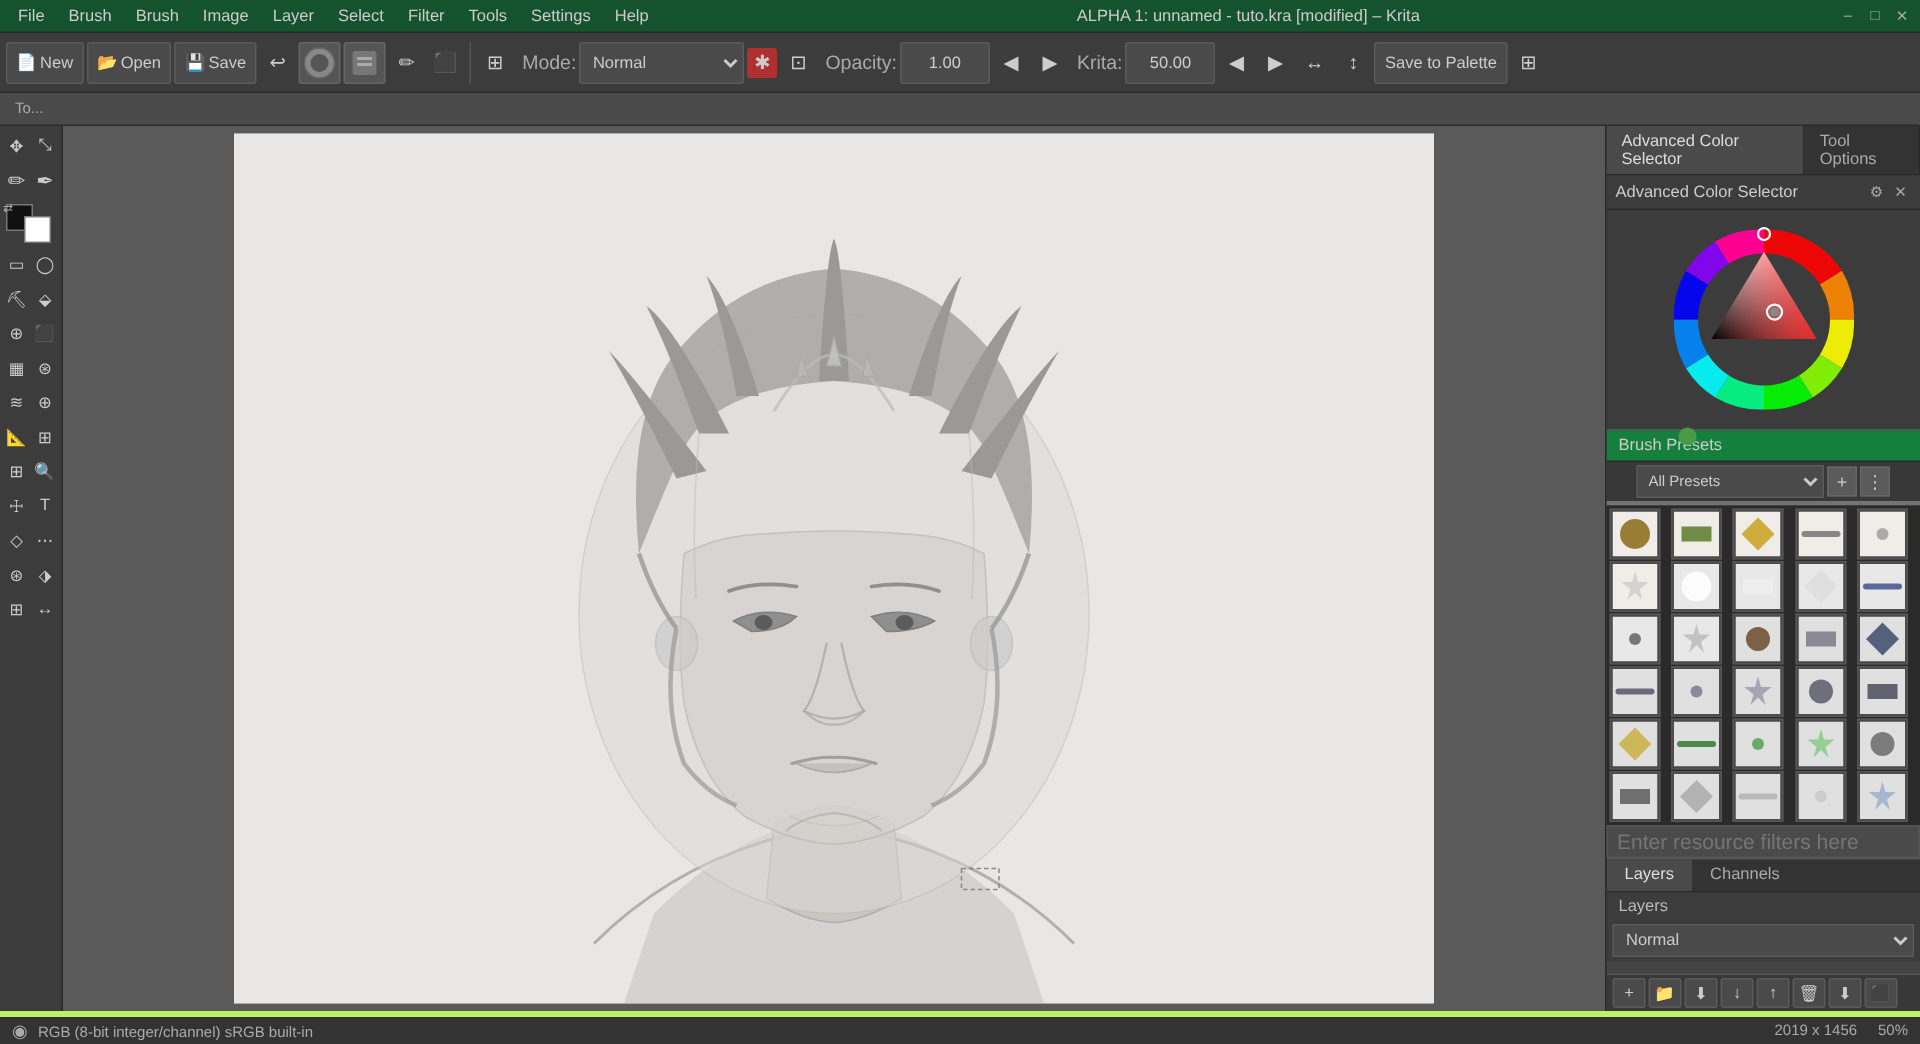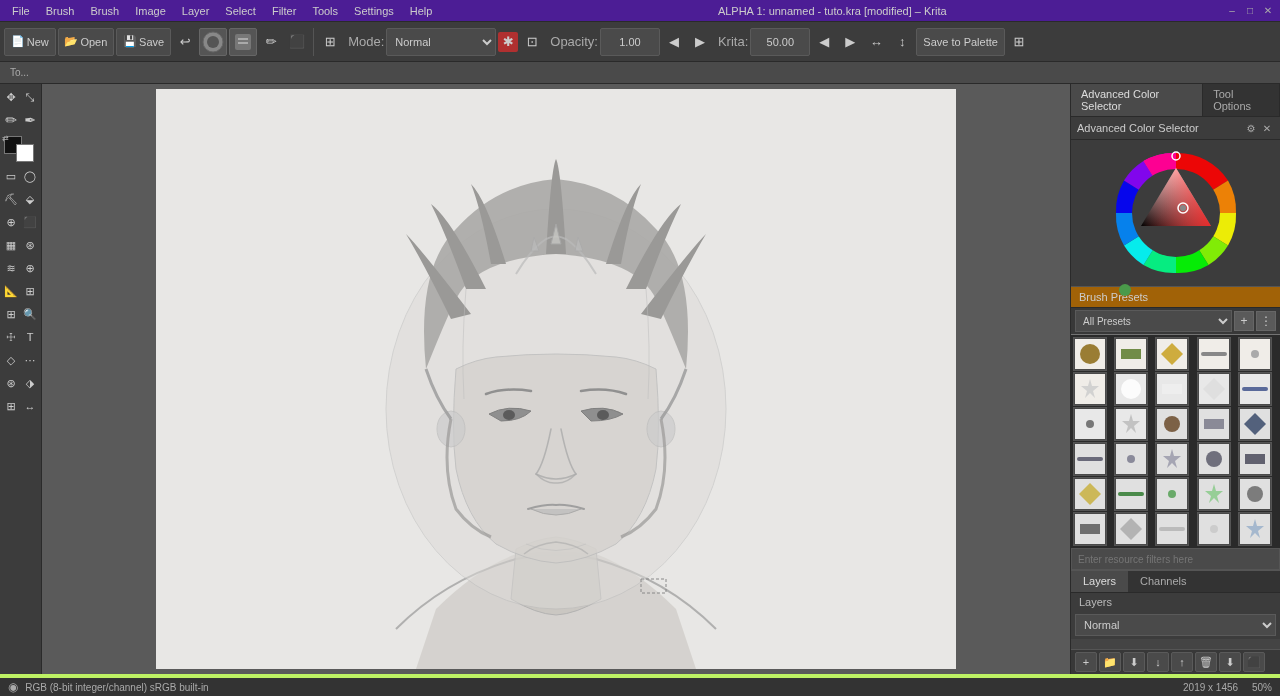--- a/index.html
+++ b/index.html
@@ -1,19 +1,19 @@
 <!DOCTYPE html>
 <html><head>
   <meta charset="utf-8">
   <style>
     * { box-sizing: border-box; margin: 0; padding: 0; }
     body { font-family: 'Segoe UI', Arial, sans-serif; font-size: 11px; background: #4a4a4a; color: #ddd; width: 1280px; height: 696px; overflow: hidden; display: flex; flex-direction: column; }
 
     
-    #menubar { background: #4c1d95; display: flex; align-items: center; padding: 2px 4px; height: 22px; border-bottom: 1px solid #2a2a2a; }
+    #menubar { background: #14532d; display: flex; align-items: center; padding: 2px 4px; height: 22px; border-bottom: 1px solid #2a2a2a; }
     #menubar .title { flex: 1; text-align: center; font-size: 11px; color: #ccc; }
     #menubar .menu-items { display: flex; gap: 0; }
     .menu-item { padding: 2px 8px; cursor: pointer; color: #ccc; font-size: 11px; }
     .win-controls { display: flex; gap: 2px; }
     .win-btn { width: 16px; height: 16px; display: flex; align-items: center; justify-content: center; font-size: 10px; cursor: pointer; color: #aaa; }
 
     
     #toolbar { background: #3c3c3c; display: flex; align-items: center; padding: 2px 4px; height: 40px; border-bottom: 1px solid #2a2a2a; gap: 2px; flex-wrap: nowrap; }
     .tb-btn { background: #4a4a4a; border: 1px solid #5a5a5a; border-radius: 2px; padding: 2px 6px; cursor: pointer; color: #ccc; font-size: 11px; display: flex; align-items: center; gap: 2px; height: 28px; }
     .tb-sep { width: 1px; height: 28px; background: #555; margin: 0 2px; }
@@ -49,30 +49,30 @@
     
     .color-selector-header { display: flex; align-items: center; justify-content: space-between; padding: 4px 6px; background: #3c3c3c; border-bottom: 1px solid #2a2a2a; }
     .color-selector-title { font-size: 11px; color: #ccc; }
     .color-wheel-container { display: flex; justify-content: center; padding: 8px; }
 
     
     .color-wheel-wrapper { position: relative; width: 130px; height: 130px; }
 
     .green-dot { width: 12px; height: 12px; border-radius: 50%; background: #4a9a4a; margin: 4px 8px; }
 
-    .brush-presets-header { font-size: 11px; color: #ccc; padding: 4px 8px; background: #a16207; border-bottom: 1px solid #2a2a2a; border-top: 1px solid #555; }
-
-    .presets-toolbar { display: flex; align-items: center; justify-content: center; padding: 2px 4px; background: #383838; border-bottom: 1px solid #737373; }
+    .brush-presets-header { font-size: 11px; color: #ccc; padding: 4px 8px; background: #15803d; border-bottom: 1px solid #2a2a2a; border-top: 1px solid #555; }
+
+    .presets-toolbar { display: flex; align-items: center; justify-content: center; padding: 2px 20px; background: #383838; border-bottom: 3px solid #737373; }
     .presets-select { background: #4a4a4a; border: 1px solid #5a5a5a; color: #ccc; font-size: 10px; padding: 1px 3px; flex: 1; height: 22px; }
     .presets-btn { width: 20px; height: 20px; display: flex; align-items: center; justify-content: center; background: #5a5a5a; border: 1px solid #666; cursor: pointer; color: #ccc; font-size: 12px; margin-left: 2px; }
 
     .presets-grid { display: grid; grid-template-columns: repeat(5, 1fr); gap: 1px; padding: 2px; background: #2a2a2a; overflow-y: auto; }
     .preset-item { width: 34px; height: 34px; background: #4a4a4a; border: 1px solid #555; display: flex; align-items: center; justify-content: center; cursor: pointer; overflow: hidden; }
 
-    .presets-filter { background: #4a4a4a; border: 1px solid #555; color: #888; font-size: 10px; padding: 2px 6px; width: 100%; height: 22px; border-radius: 0; }
+    .presets-filter { background: #4a4a4a; border: 1px solid #555; color: #888; font-size: 14px; padding: 2px 6px; width: 100%; height: 22px; border-radius: 0; }
 
     
     .layers-section { display: flex; flex-direction: column; flex: 1; overflow: hidden; }
     .layers-tabs { display: flex; background: #333; border-bottom: 1px solid #2a2a2a; border-top: 1px solid #555; }
     .layers-tab { padding: 4px 12px; font-size: 11px; color: #aaa; cursor: pointer; }
     .layers-tab.active { background: #4a4a4a; color: #ddd; border-bottom: 1px solid #4a4a4a; }
     .layers-header-label { padding: 3px 8px; font-size: 11px; color: #bbb; background: #3c3c3c; }
     .layers-blend { display: flex; align-items: center; padding: 3px 4px; gap: 4px; }
     .layers-blend-select { background: #4a4a4a; border: 1px solid #5a5a5a; color: #ccc; font-size: 11px; flex: 1; height: 22px; padding: 1px 4px; }
     .layers-opacity { padding: 2px 4px; }

